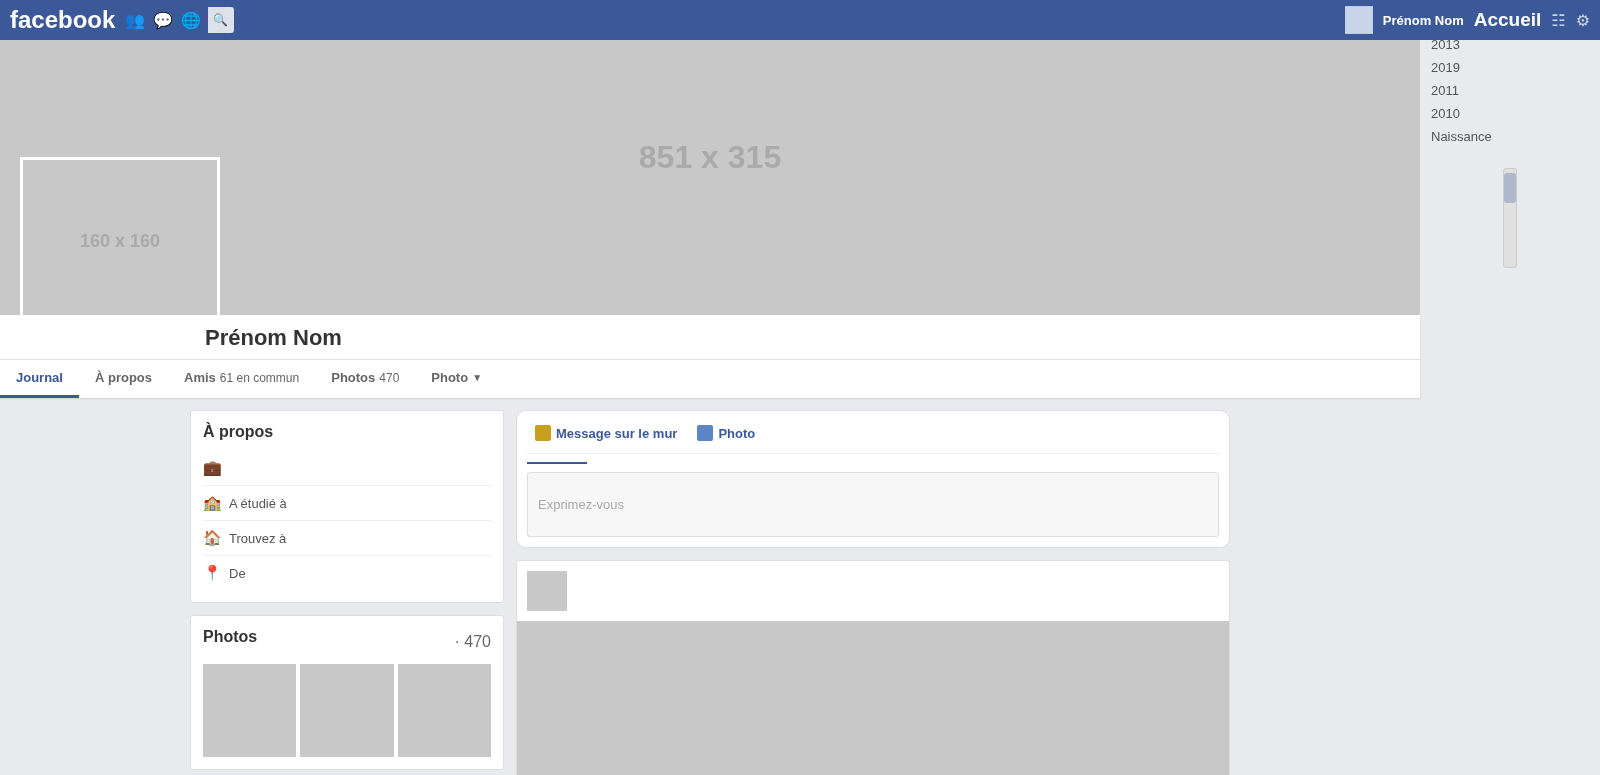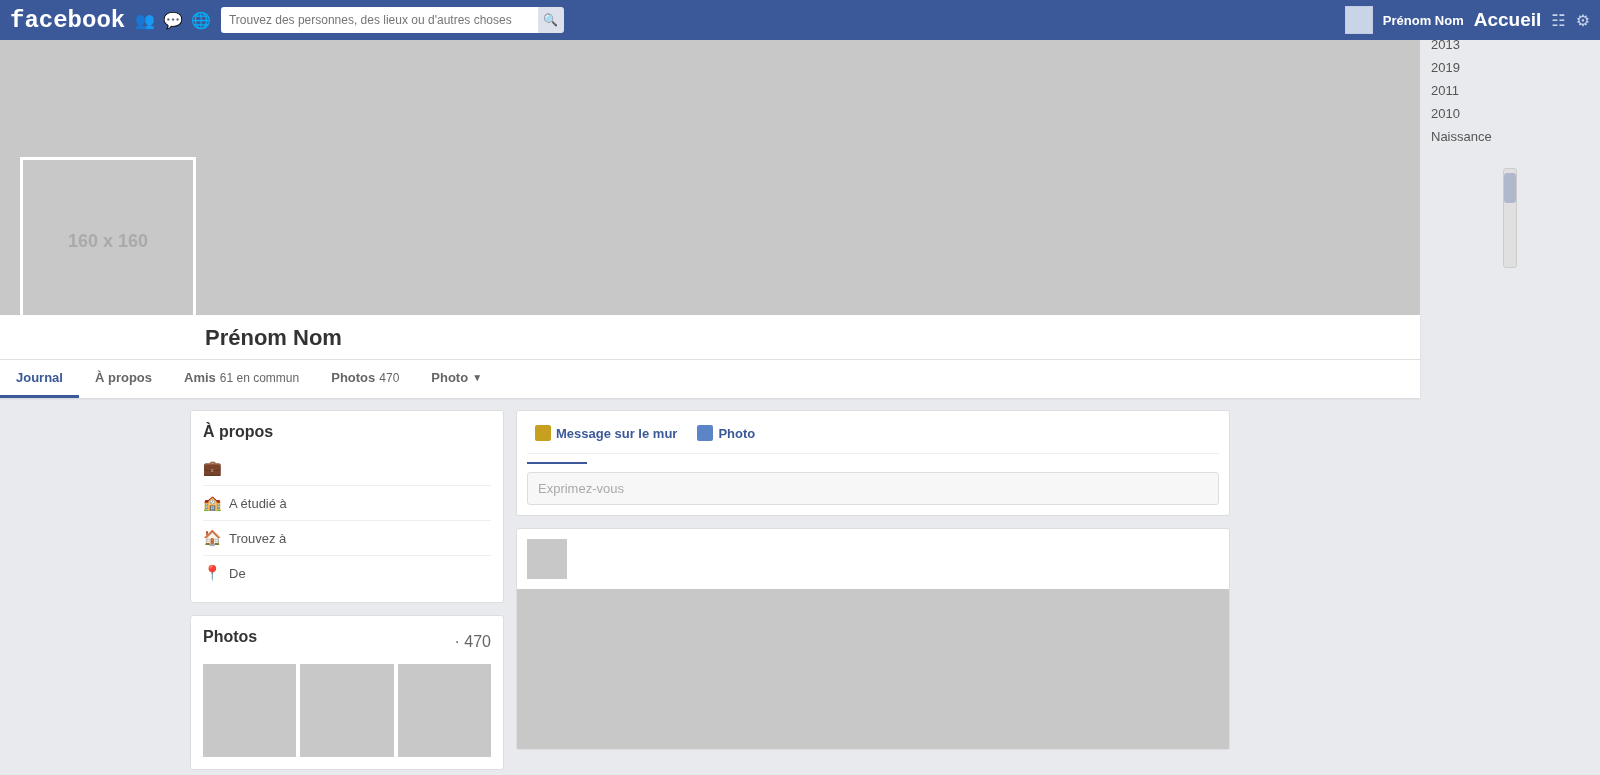--- a/index.html
+++ b/index.html
@@ -13,21 +13,21 @@
       align-items: center;
       padding: 0 10px;
       position: fixed;
       top: 0; left: 0; right: 0;
       z-index: 100;
     }
     #top-nav .logo {
       color: white;
       font-size: 24px;
       font-weight: bold;
-      font-family: Liberation Mono, monospace;
+      font-family: Liberation Sans, sans-serif;
       margin-right: 10px;
     }
     #top-nav .nav-icons {
       display: flex;
       gap: 8px;
       margin-right: 10px;
     }
     #top-nav .nav-icon {
       color: #c8d4e8;
       font-size: 16px;
@@ -96,21 +96,21 @@
     }
     .cover-dimensions {
       color: #aaa;
       font-size: 32px;
       font-weight: bold;
     }
     .profile-pic-container {
       position: absolute;
       bottom: -10px;
       left: 20px;
-      width: 176px;
+      width: 200px;
       height: 168px;
       background: #c8c8c8;
       border: 3px solid white;
       display: flex;
       align-items: center;
       justify-content: center;
     }
     .profile-pic-dimensions {
       color: #aaa;
       font-size: 18px;
@@ -234,21 +234,21 @@
     .right-column {
       flex: 1;
       display: flex;
       flex-direction: column;
       gap: 12px;
     }
 
     .post-box {
       background: white;
       border: 1px solid #ddd;
-      border-radius: 3px;
+      border-radius: 10px;
       padding: 10px;
     }
     .post-tabs {
       display: flex;
       gap: 4px;
       margin-bottom: 8px;
       padding-bottom: 8px;
       border-bottom: 1px solid #eee;
     }
     .post-tab {
@@ -263,21 +263,21 @@
       border-radius: 3px;
     }
     .post-separator {
       border: none;
       border-top: 2px solid #3b5998;
       width: 60px;
       margin: 0 0 8px 0;
     }
     .post-input {
       width: 100%;
-      padding: 8px 10px;
+      padding: 24px 10px;
       border: 1px solid #ddd;
       border-radius: 3px;
       font-size: 13px;
       color: #aaa;
       background: #f7f7f7;
       cursor: text;
     }
 
     
     .feed-card {
@@ -335,37 +335,37 @@
 
 <nav id="top-nav">
   <span class="logo">facebook</span>
 
   <div class="nav-icons">
     <span class="nav-icon">👥</span>
     <span class="nav-icon">💬</span>
     <span class="nav-icon">🌐</span>
   </div>
 
-  <input type="text" class="search-bar" placeholder="Trouvez des personnes, des lieux ou d'autres choses" style="">
   <button class="search-icon-btn">🔍</button>
 
   <div class="right-section">
     <div class="user-avatar-small"></div>
     <span class="user-name-nav">Prénom Nom</span>
     <span class="nav-link">Accueil</span>
     <span class="nav-settings-icon">☷</span>
     <span class="nav-settings-icon">⚙</span>
   </div>
 </nav>
 
 <div class="with-sidebar">
 
   <div class="profile-main">
 
     <div class="cover-photo">
+      <span class="cover-dimensions">851 x 315</span>
       <div class="profile-pic-container">
         <span class="profile-pic-dimensions">160 x 160</span>
       </div>
     </div>
 
     <div class="profile-header-bar">
       <div class="profile-name-row">
         <span class="profile-name">Prénom Nom</span>
       </div>
       <div class="profile-tabs">

